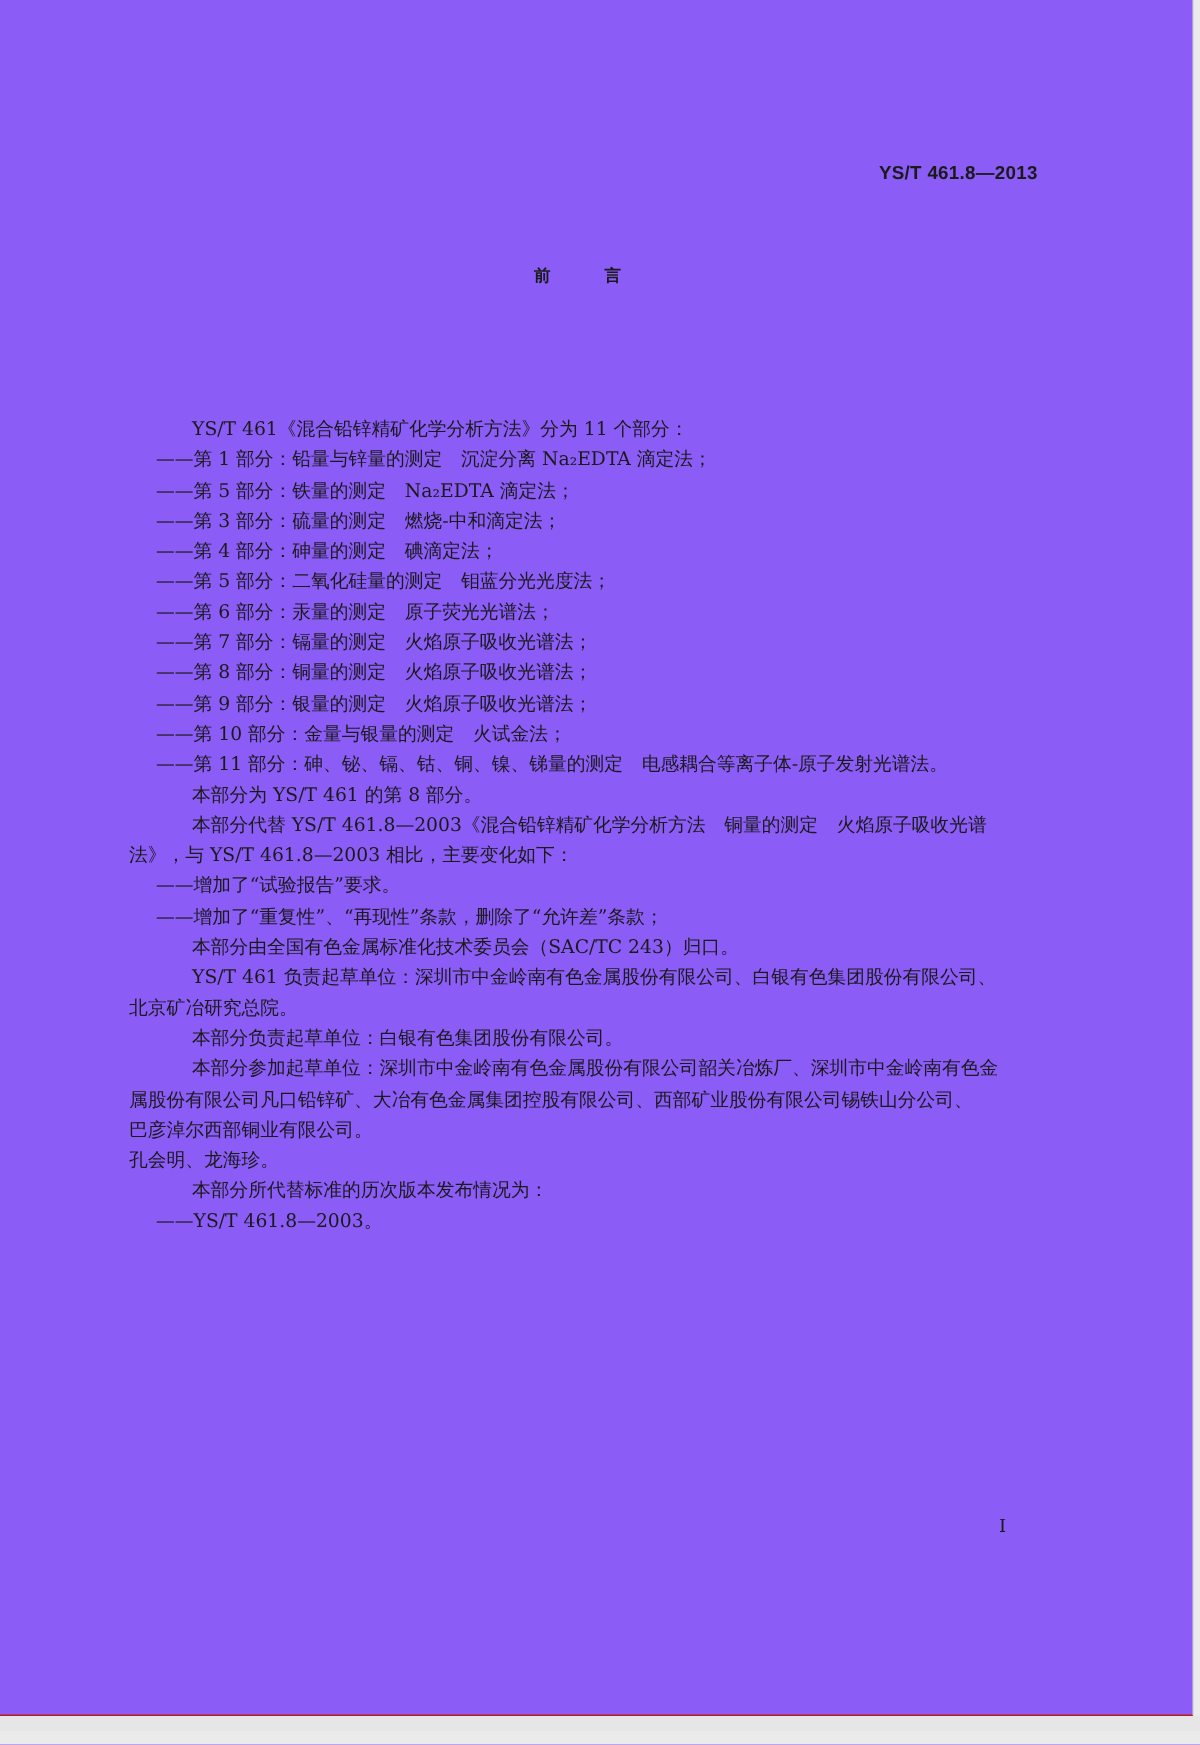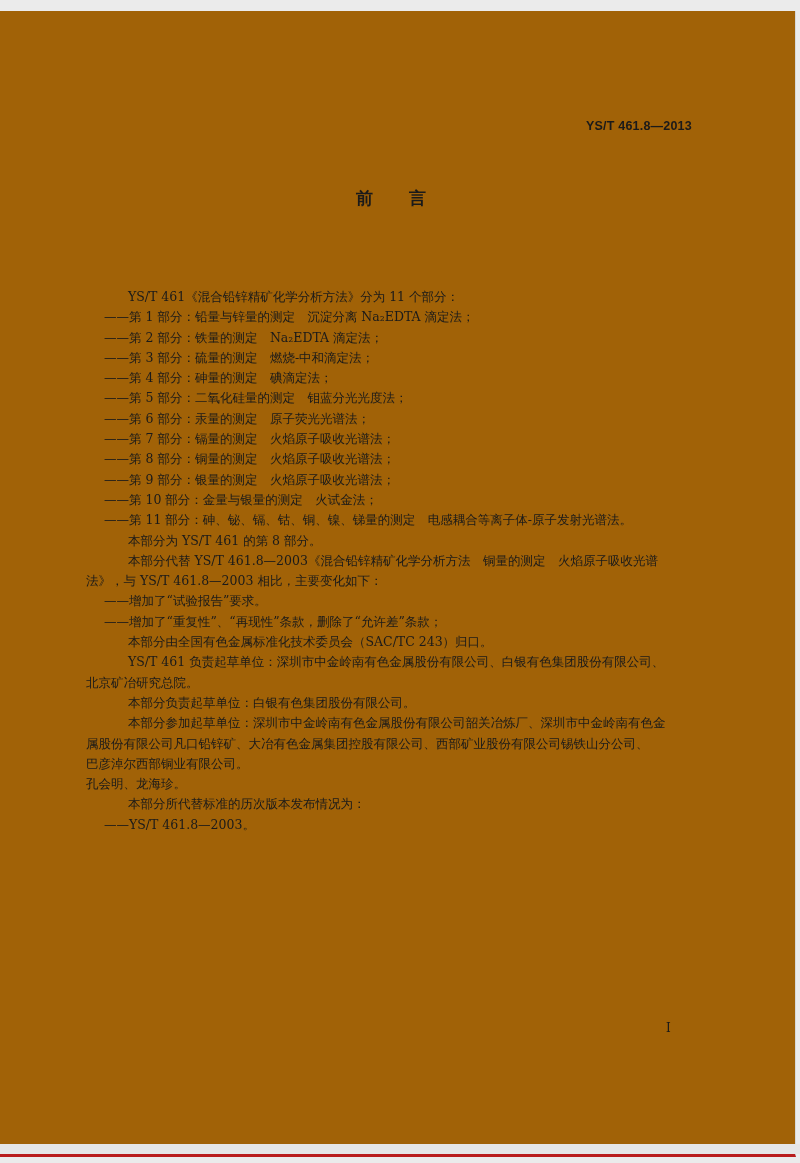--- a/index.html
+++ b/index.html
@@ -3,36 +3,36 @@
 <meta charset="utf-8">
 <style>
   html, body { margin: 0; padding: 0; }
   body {
     width: 800px; height: 1163px; background: #ebebeb;
     position: relative; overflow: hidden;
     font-family: "DejaVu Serif", "Liberation Serif", serif;
     color: #1a1a1a;
   }
   .page {
-    position: absolute; left: 0; top: 11px; width: 795px; height: 1143px;
-    background: #a16207; border-right: 1px solid #d8d8d8;
+    position: absolute; left: 0; top: 0; width: 795px; height: 1143px;
+    background: #8b5cf6; border-right: 1px solid #d8d8d8;
     border-bottom: 3px solid #b91c1c;
   }
   .strip {
     position: absolute; left: 0; top: 1144px; width: 800px; height: 10px;
     background: #e6e6e6;
   }
   .doc-code {
     position: absolute; left: 586px; top: 108px;
     font-family: "Liberation Sans", sans-serif; font-size: 12.5px; font-weight: bold;
     letter-spacing: 0.2px;
   }
   .title {
     position: absolute; left: 356px; top: 176px;
-    font-family: "DejaVu Sans", sans-serif; font-size: 17px; font-weight: bold;
+    font-family: "DejaVu Sans", sans-serif; font-size: 11px; font-weight: bold;
     letter-spacing: 36px;
   }
   .body-text {
     position: absolute; left: 104px; top: 236px; width: 590px;
     font-size: 12.5px; line-height: 20.3px; margin-top: 40px;
   }
   .line { white-space: nowrap; height: 20.3px; }
   .indent { padding-left: 24px; }
   .flush { margin-left: -18px; }
   .page-number {
@@ -47,21 +47,21 @@
 </head>
 <body>
 
 <div class="page">
   <div class="doc-code">YS/T 461.8—2013</div>
   <div class="title">前言</div>
 
   <div class="body-text">
     <div class="line indent">YS/T 461《混合铅锌精矿化学分析方法》分为 11 个部分：</div>
     <div class="line">——第 1 部分：铅量与锌量的测定　沉淀分离 Na₂EDTA 滴定法；</div>
-    <div class="line">——第 2 部分：铁量的测定　Na₂EDTA 滴定法；</div>
+    <div class="line">——第 5 部分：铁量的测定　Na₂EDTA 滴定法；</div>
     <div class="line">——第 3 部分：硫量的测定　燃烧-中和滴定法；</div>
     <div class="line">——第 4 部分：砷量的测定　碘滴定法；</div>
     <div class="line">——第 5 部分：二氧化硅量的测定　钼蓝分光光度法；</div>
     <div class="line">——第 6 部分：汞量的测定　原子荧光光谱法；</div>
     <div class="line">——第 7 部分：镉量的测定　火焰原子吸收光谱法；</div>
     <div class="line">——第 8 部分：铜量的测定　火焰原子吸收光谱法；</div>
     <div class="line">——第 9 部分：银量的测定　火焰原子吸收光谱法；</div>
     <div class="line">——第 10 部分：金量与银量的测定　火试金法；</div>
     <div class="line">——第 11 部分：砷、铋、镉、钴、铜、镍、锑量的测定　电感耦合等离子体-原子发射光谱法。</div>
     <div class="line indent">本部分为 YS/T 461 的第 8 部分。</div>

